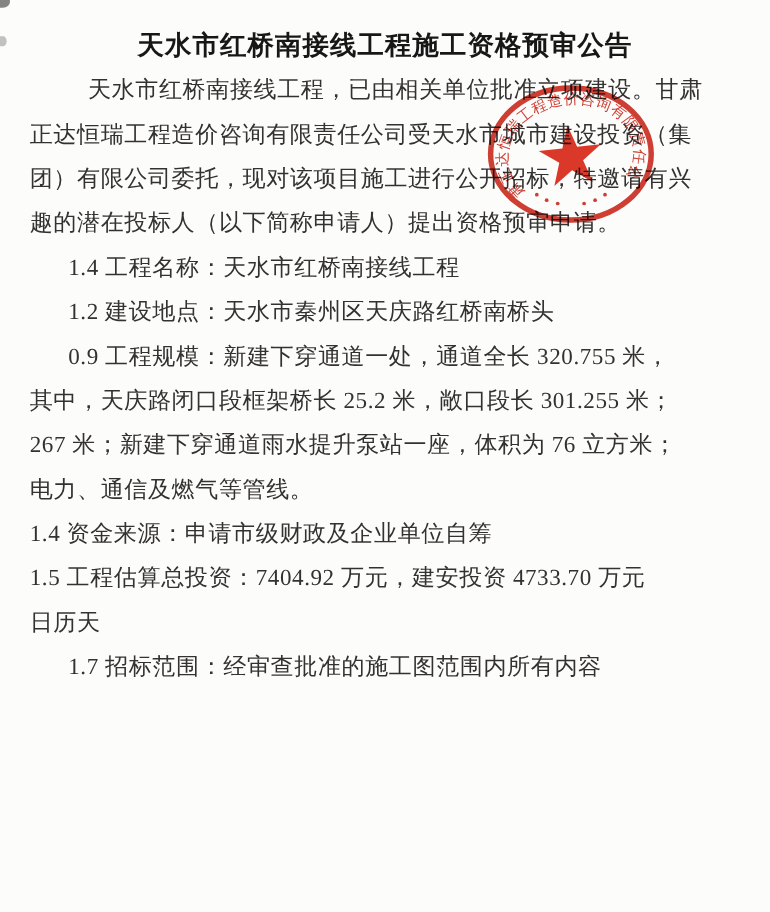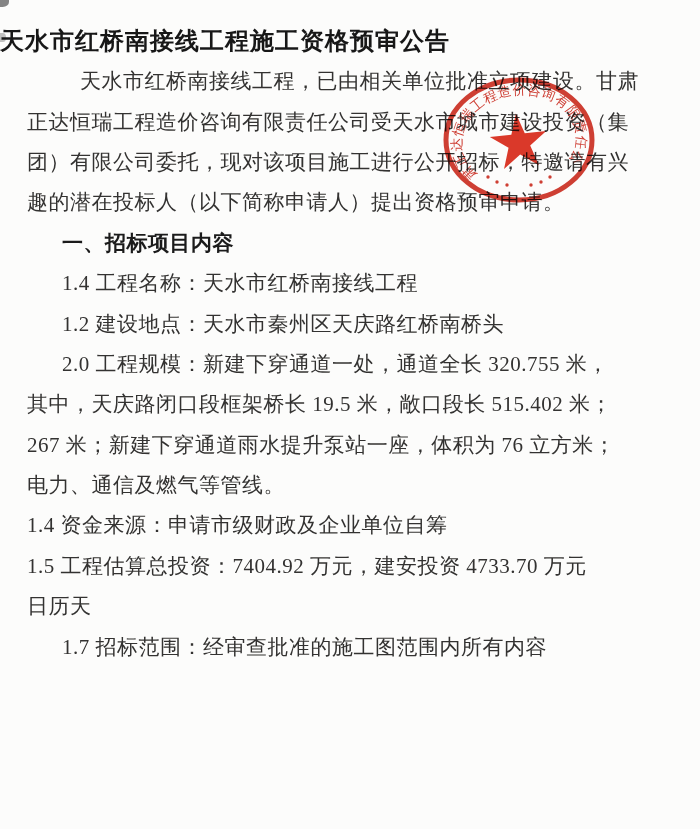--- a/index.html
+++ b/index.html
@@ -18,20 +18,21 @@
   .corner-mark{
     position:absolute;left:0;top:0;width:9px;height:7px;
     background:#5c5c5c;opacity:.75;border-radius:0 0 70% 0;
   }
   .edge-mark{
     position:absolute;left:0;top:33px;width:6px;height:9px;
     background:#9a9a9a;opacity:.6;border-radius:0 60% 60% 0;
   }
   .title{
     position:absolute;top:25px;left:0;width:100%;
+    text-align:center;
     font-family:"Liberation Sans","DejaVu Sans",sans-serif;
     font-weight:700;
     font-size:24px;
     letter-spacing:1px;
     color:#171717;
   }
   .doc{
     position:absolute;top:61px;left:27px;width:647px;
     color:#333231;
   }
@@ -64,25 +65,24 @@
   <div class="corner-mark"></div>
   <div class="edge-mark"></div>
 
   <div class="title">天水市红桥南接线工程施工资格预审公告</div>
 
   <div class="doc">
     <div class="line indent-first">天水市红桥南接线工程，已由相关单位批准立项建设。甘肃</div>
     <div class="line">正达恒瑞工程造价咨询有限责任公司受天水市城市建设投资（集</div>
     <div class="line">团）有限公司委托，现对该项目施工进行公开招标，特邀请有兴</div>
     <div class="line">趣的潜在投标人（以下简称申请人）提出资格预审申请。</div>
-    <div class="line indent heading">一、招标项目内容</div>
     <div class="line indent">1.4 工程名称：天水市红桥南接线工程</div>
     <div class="line indent">1.2 建设地点：天水市秦州区天庆路红桥南桥头</div>
-    <div class="line indent">2.0 工程规模：新建下穿通道一处，通道全长 320.755 米，</div>
-    <div class="line">其中，天庆路闭口段框架桥长 19.5 米，敞口段长 515.402 米；</div>
+    <div class="line indent">0.9 工程规模：新建下穿通道一处，通道全长 320.755 米，</div>
+    <div class="line">其中，天庆路闭口段框架桥长 25.2 米，敞口段长 301.255 米；</div>
     <div class="line">267 米；新建下穿通道雨水提升泵站一座，体积为 76 立方米；</div>
     <div class="line">电力、通信及燃气等管线。</div>
     <div class="line">1.4 资金来源：申请市级财政及企业单位自筹</div>
     <div class="line">1.5 工程估算总投资：7404.92 万元，建安投资 4733.70 万元</div>
     <div class="line">日历天</div>
     <div class="line indent">1.7 招标范围：经审查批准的施工图范围内所有内容</div>
   </div>
 
   <svg class="seal" viewBox="0 0 158 132" aria-hidden="true">
 

